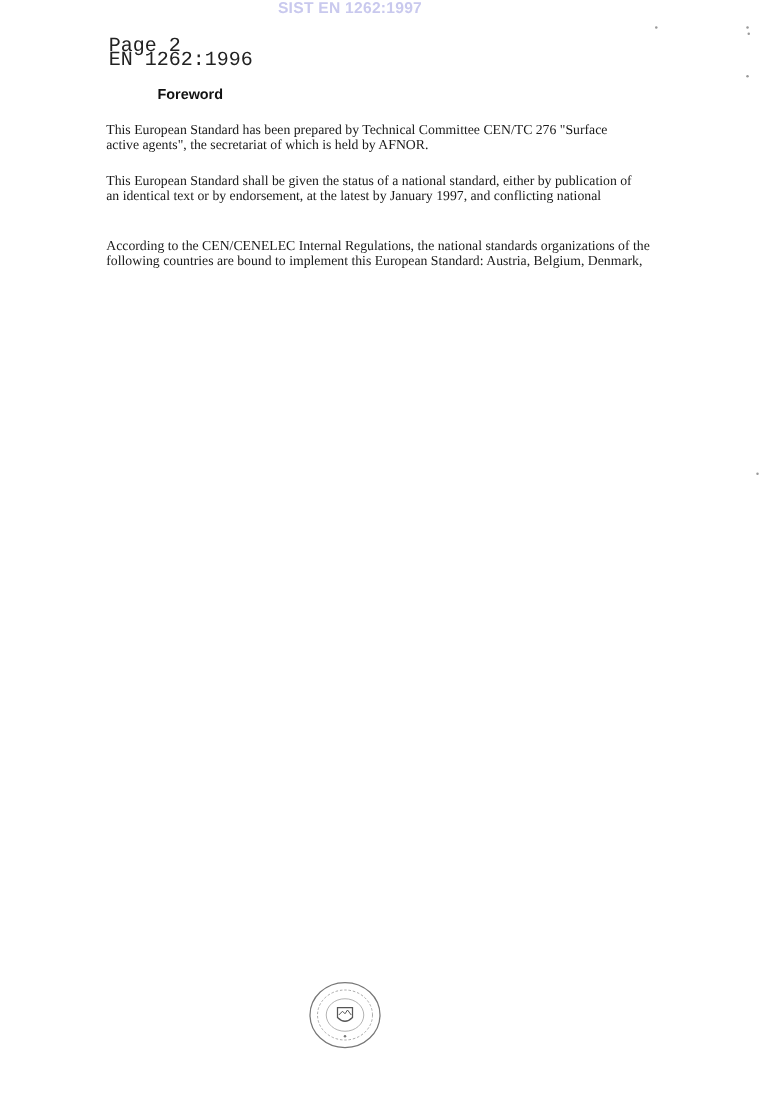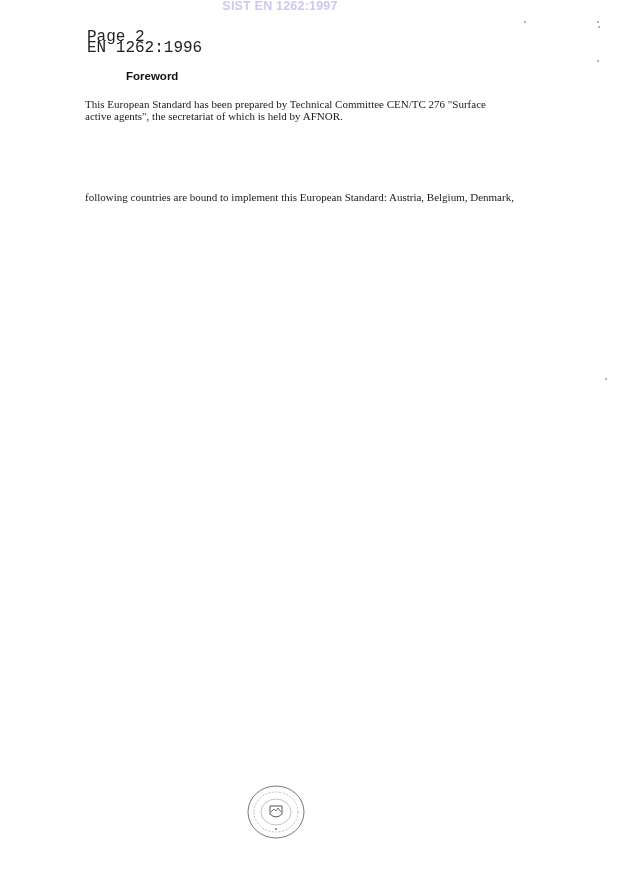--- a/index.html
+++ b/index.html
@@ -33,23 +33,26 @@
 </div>
 
 <div class="heading">Foreword</div>
 
 <div class="para p1">
   <span>This European Standard has been prepared by Technical Committee CEN/TC 276 "Surface</span>
   <span>active agents", the secretariat of which is held by AFNOR.</span>
 </div>
 
 <div class="para p2">
+  <span>This European Standard shall be given the status of a national standard, either by publication of</span>
+  <span>an identical text or by endorsement, at the latest by January 1997, and conflicting national</span>
 </div>
 
 <div class="para p3">
+  <span>According to the CEN/CENELEC Internal Regulations, the national standards organizations of the</span>
   <span>following countries are bound to implement this European Standard: Austria, Belgium, Denmark,</span>
 </div>
 
 <div class="speck" style="left:524px;top:21px;"></div>
 <div class="speck" style="left:597px;top:21px;"></div>
 <div class="speck" style="left:598px;top:26px;"></div>
 <div class="speck" style="left:597px;top:60px;"></div>
 <div class="speck" style="left:605px;top:378px;"></div>
 
 <svg class="seal" viewBox="0 0 60 56">

